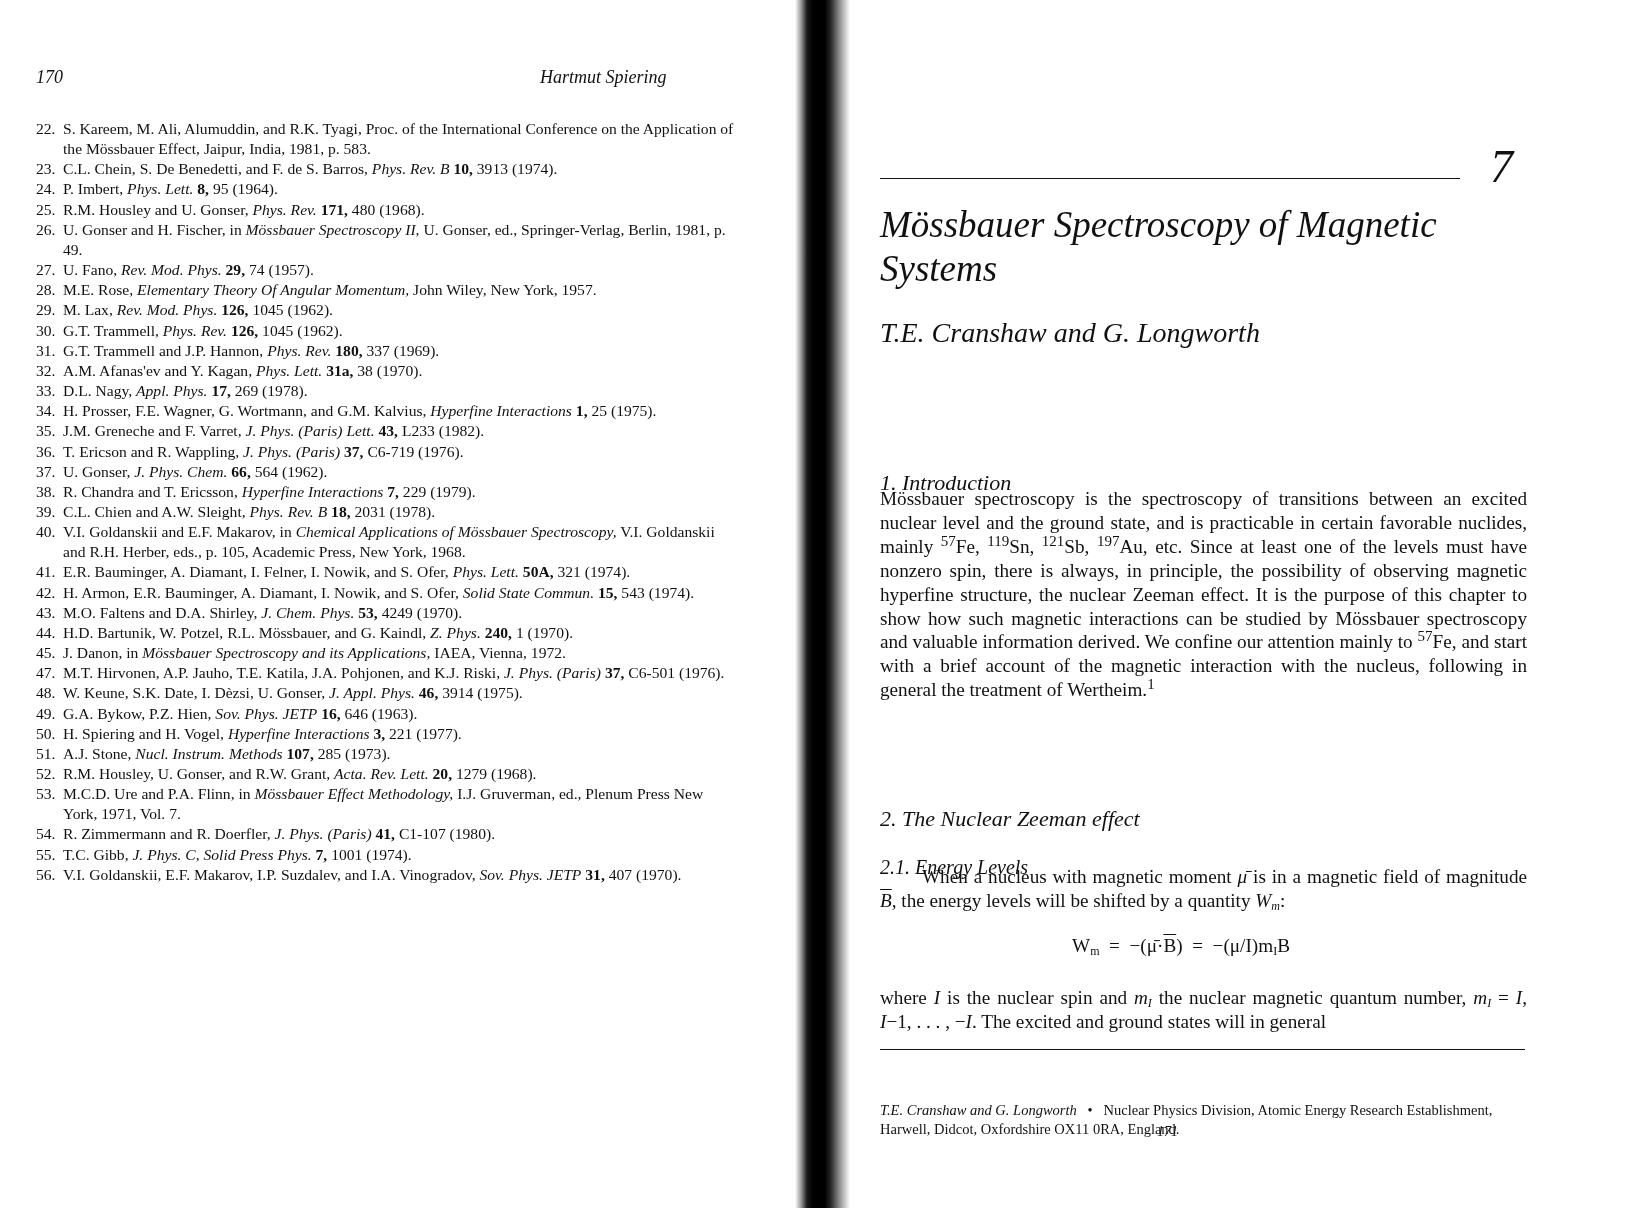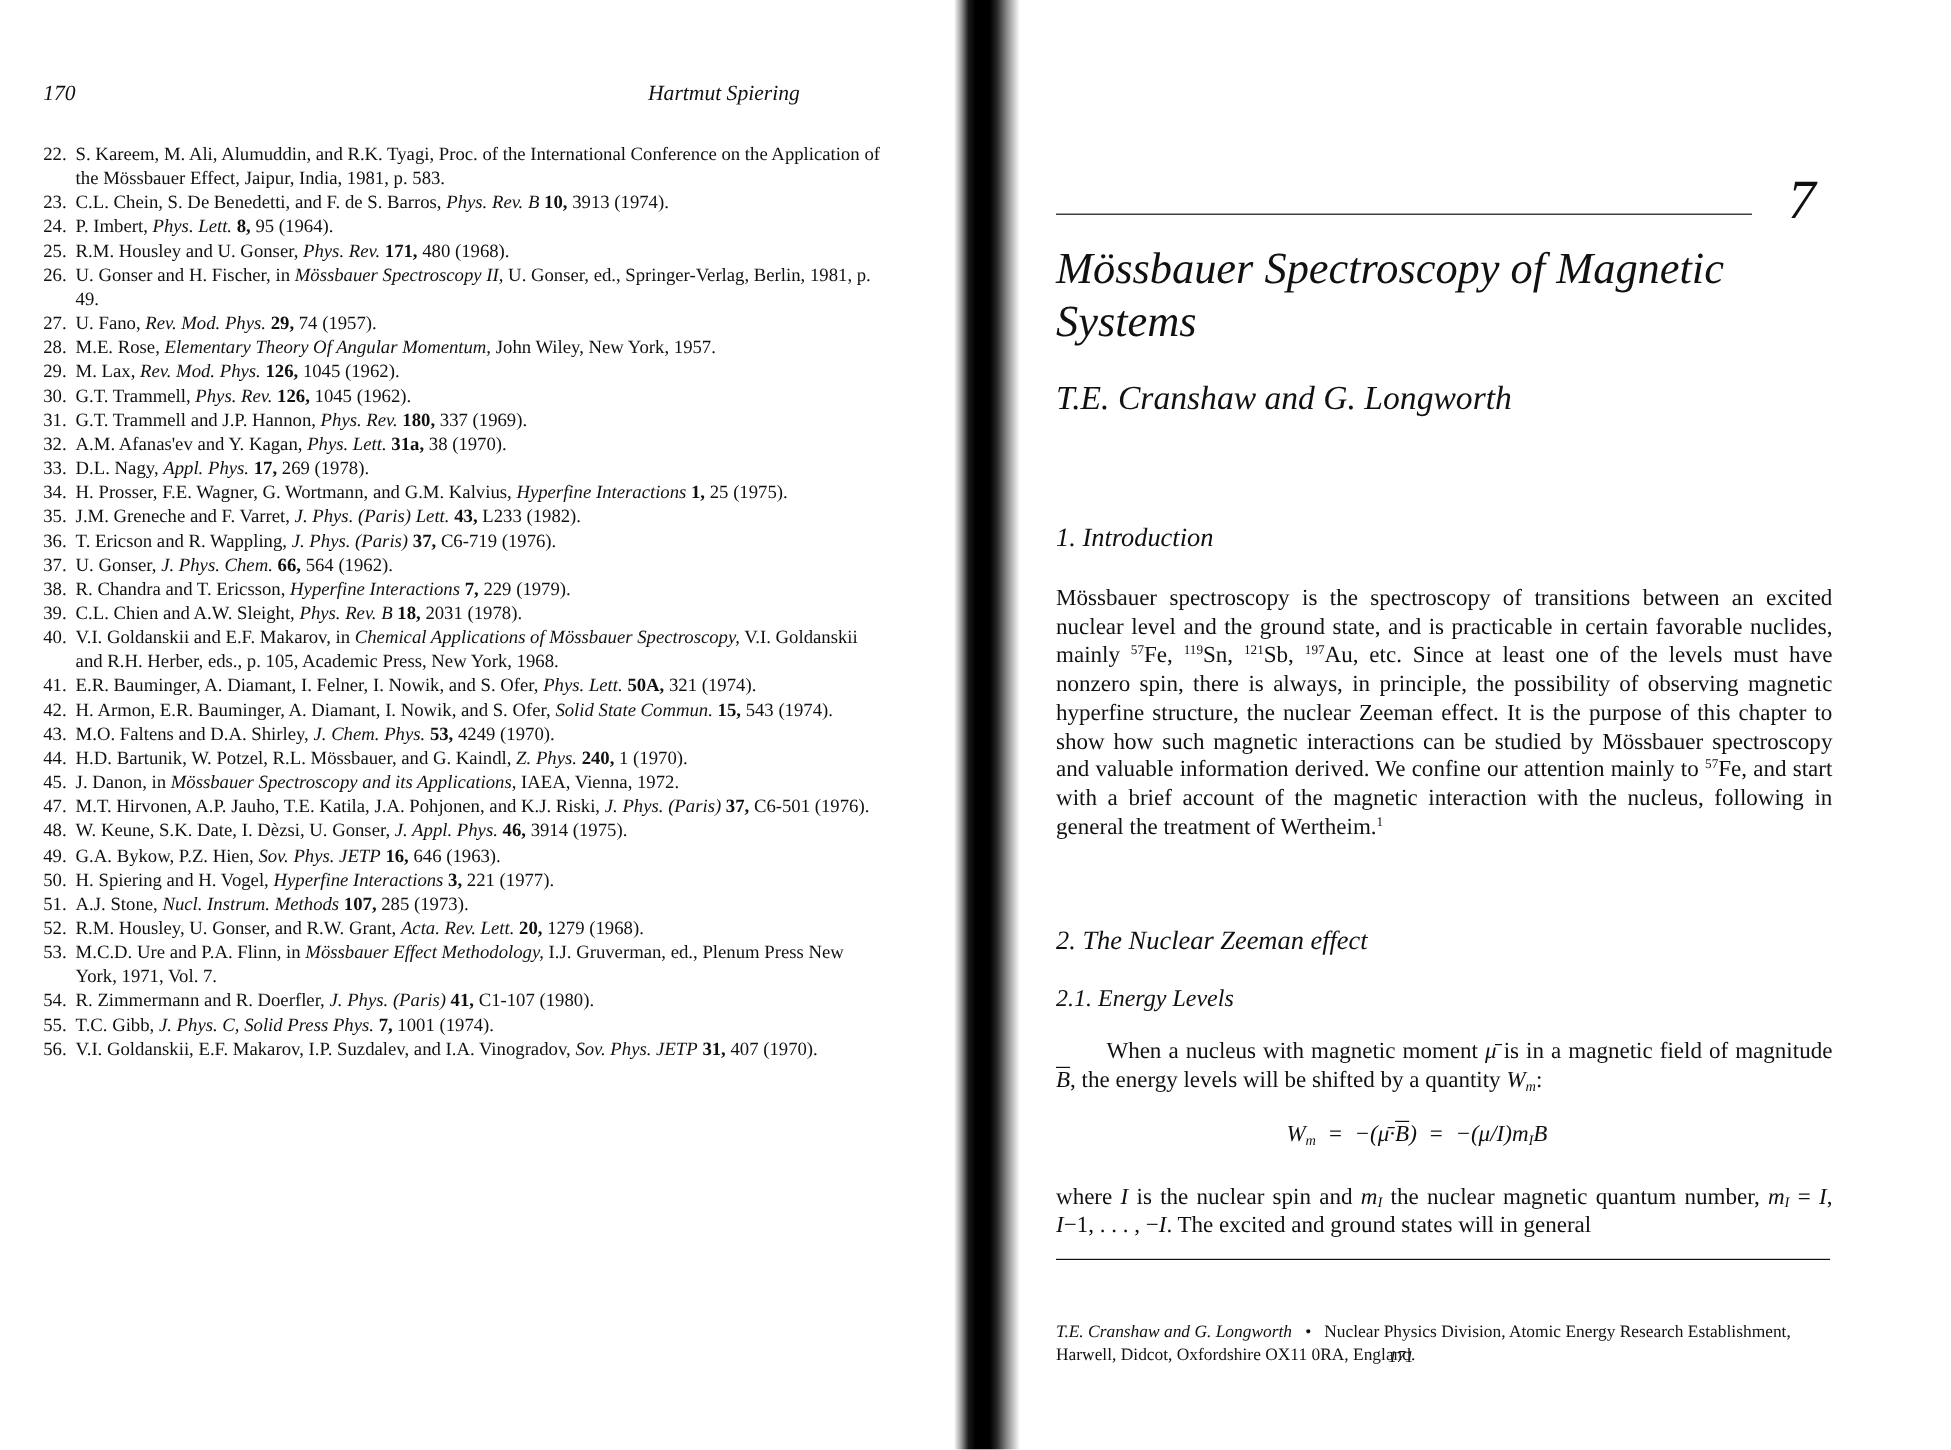--- a/index.html
+++ b/index.html
@@ -26,31 +26,31 @@
   .ref i { font-style: italic; }
   .ref b { font-weight: bold; }
 
   
   #chapter-rule { position: absolute; left: 20px; top: 178px; width: 580px; height: 0;
                   border-top: 1.5px solid #111; }
   #chapter-number { position: absolute; left: 630px; top: 140px; font-size: 46px; font-style: italic; }
   #chapter-title { position: absolute; left: 20px; top: 203px; width: 660px;
                    font-size: 37px; font-style: italic; line-height: 44px; margin: 0; font-weight: normal; }
   #chapter-authors { position: absolute; left: 20px; top: 317px; font-size: 28px; font-style: italic; }
-  .section-heading { position: absolute; left: 20px; font-style: italic; font-size: 22px; }
+  .section-heading { position: absolute; left: 20px; font-style: italic; font-size: 22px; margin-top: 35px; }
   #sec1 { top: 435px; }
   #sec2 { top: 771px; }
   #sec21 { top: 821px; font-size: 20px; }
   .para { position: absolute; left: 20px; width: 647px; font-size: 19.2px; line-height: 23.9px;
           text-align: justify; margin: 0; }
   #intro-para { top: 487px; }
   #energy-para1 { top: 865px; text-indent: 42px; }
-  #equation { position: absolute; left: 212px; top: 935px; font-size: 19.2px; font-style: italic; }
+  #equation { position: absolute; left: 212px; top: 935px; font-size: 19.2px; }
   #energy-para2 { top: 986px; }
-  sup { font-size: 11px; vertical-align: 7px; line-height: 0; }
+  sup { font-size: 15px; vertical-align: 7px; line-height: 0; }
   sub { font-size: 12px; vertical-align: -3px; line-height: 0; }
   .ovl { text-decoration: overline; }
   #footnote-rule { position: absolute; left: 20px; top: 1049px; width: 645px; border-top: 1px solid #111; }
   #affiliation { position: absolute; left: 20px; top: 1101px; width: 650px; font-size: 14.5px; line-height: 19px; }
   #affiliation i { font-style: italic; }
   #right-page-number { position: absolute; left: 297px; top: 1124px; font-size: 14px; font-style: italic; }
 </style>
 </head>
 <body>
 

